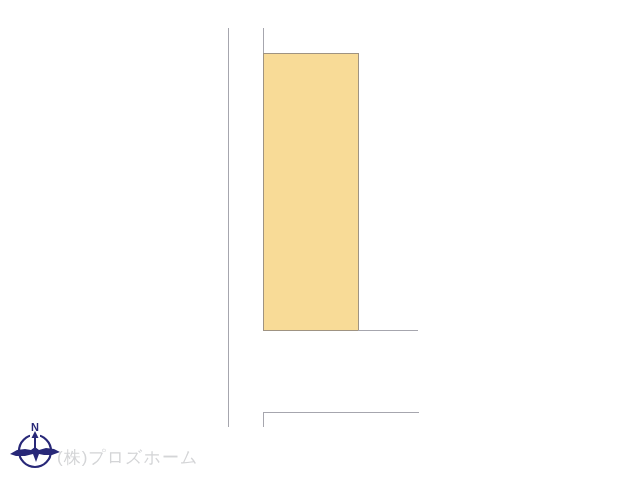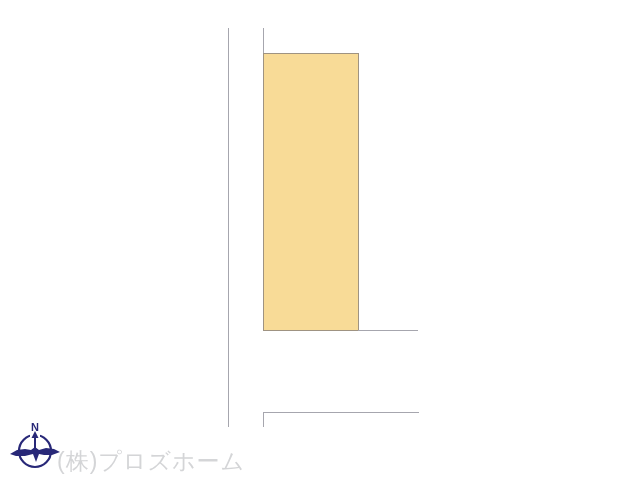--- a/index.html
+++ b/index.html
@@ -36,21 +36,21 @@
   #boundary-bottom-v   { left: 263px; top: 412px; height: 15px; }
 
   #compass {
     position: absolute;
     left: 8px; top: 419px;
     width: 54px; height: 56px;
   }
   #watermark {
     position: absolute;
     left: 57px; top: 446px;
-    font-size: 23px;
+    font-size: 17px;
     letter-spacing: 1px;
     color: var(--watermark-color, #d4d5d7);
     white-space: nowrap;
     user-select: none;
   }
   svg .navy-stroke { stroke: var(--compass-color, #282878); fill: none; }
   svg .navy-fill   { fill: var(--compass-color, #282878); stroke: none; }
   svg text.navy-text {
     fill: var(--compass-color, #282878);
     font-family: "Liberation Sans", sans-serif;

